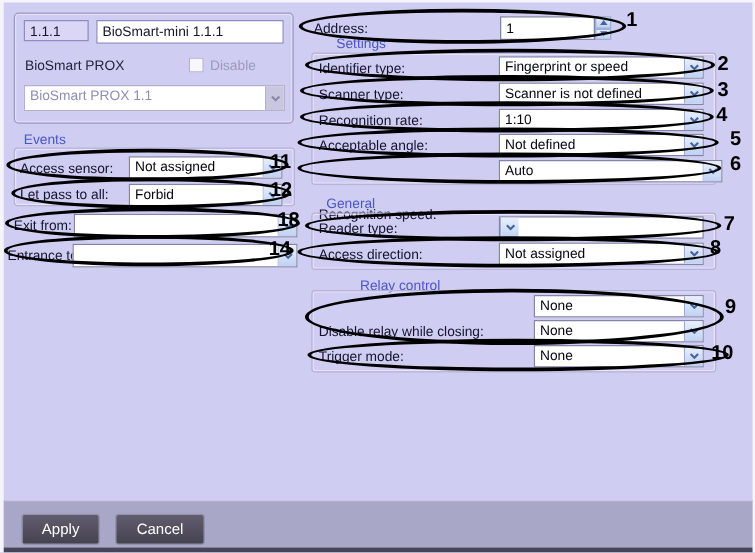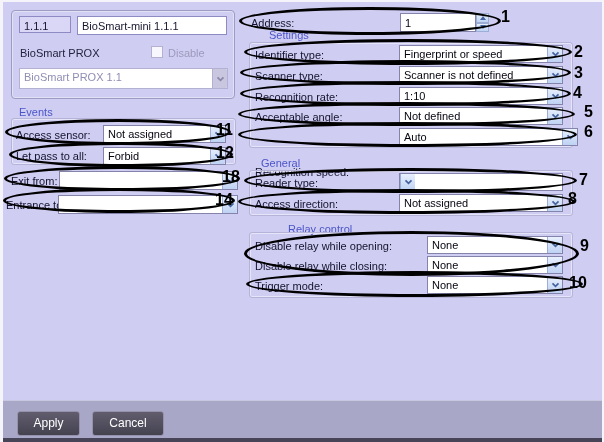--- a/index.html
+++ b/index.html
@@ -153,21 +153,20 @@
     <span class="combo-btn">
         <svg width="9" height="6" viewBox="0 0 10 7">
           <path d="M1.5 1.5 L5 5 L8.5 1.5" fill="none" stroke="currentColor" stroke-width="2"></path>
         </svg>
       </span>
   </div>
 
   <div class="group-title" style="left:258px; top:221px;margin-left:27px;">Relay control</div>
   <div class="groupbox" style="left:246px; top:230px; width:324px; height:66px;"></div>
 
-  <div class="flabel" style="left:252px; top:238px;">Disable relay while opening:</div>
   <div class="combo" style="left:424px; top:234px; width:136px;">
     <span class="combo-value">None</span>
     <span class="combo-btn">
         <svg width="9" height="6" viewBox="0 0 10 7">
           <path d="M1.5 1.5 L5 5 L8.5 1.5" fill="none" stroke="currentColor" stroke-width="2"></path>
         </svg>
       </span>
   </div>
 
   <div class="flabel" style="left:252px; top:258px;">Disable relay while closing:</div>

